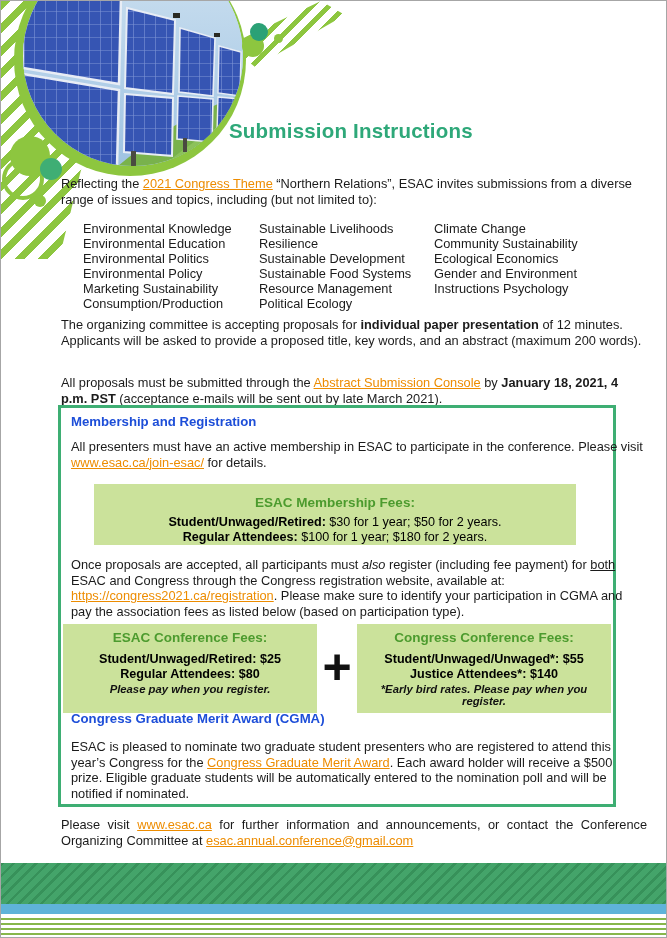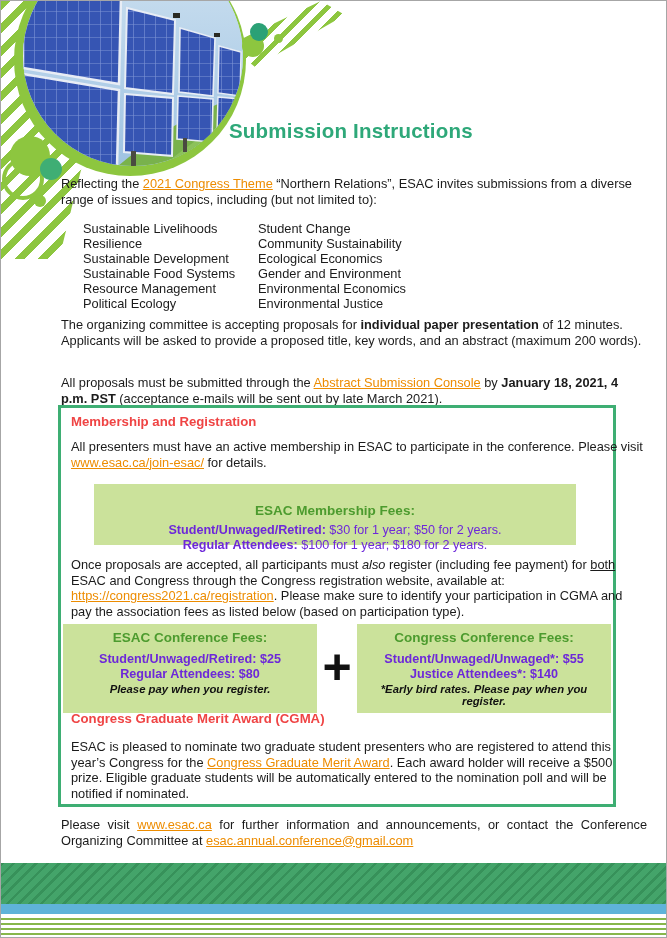--- a/index.html
+++ b/index.html
@@ -46,29 +46,29 @@
   .topics .c1{width:176px;}
   .topics .c2{width:175px;}
   .topics .c3{width:200px;}
   .para-org{position:absolute;left:60px;top:316px;z-index:6;}
   .para-prop{position:absolute;left:60px;top:374px;z-index:6;}
   
   .green-box{
     position:absolute;left:57px;top:404px;width:552px;height:396px;
     border:3px solid #3eae73;z-index:6;background:#ffffff;
   }
-  .gb-h{position:absolute;left:10px;font-size:13.2px;font-weight:bold;color:#ef4444;white-space:nowrap;}
+  .gb-h{position:absolute;left:10px;font-size:13.2px;font-weight:bold;color:#1d4ed8;white-space:nowrap;}
   .gb-h1{top:6px;}
   .gb-p1{position:absolute;left:10px;top:31px;}
   .fees-box{
     position:absolute;background:#cbe29b;text-align:center;box-sizing:border-box;
   }
-  .fees-mem{left:33px;top:76px;width:482px;height:61px;padding-top:19px;}
+  .fees-mem{left:33px;top:76px;width:482px;height:61px;padding-top:11px;}
   .fees-title{font-size:13.5px;font-weight:bold;color:#4c9b2e;margin-bottom:5px;}
-  .fees-line{font-size:12.6px;line-height:15px;color:#6d28d9;}
+  .fees-line{font-size:12.6px;line-height:15px;color:#000000;}
   .gb-p2{position:absolute;left:10px;top:149px;}
   .fee-row{position:absolute;left:2px;top:216px;width:548px;display:flex;align-items:stretch;}
   .fee-col{width:254px;background:#cbe29b;text-align:center;padding:6px 4px 6px 4px;box-sizing:border-box;}
   .fee-col .fees-title{margin-bottom:7px;}
   .fee-note{font-size:11.3px;font-style:italic;font-weight:bold;color:#111;margin-top:1px;}
   .plus-wrap{flex:1;display:flex;align-items:center;justify-content:center;}
   .plus{font-size:50px;font-weight:bold;color:#111;line-height:1;margin-top:-4px;}
   .gb-h2{top:303px;}
   .gb-p3{position:absolute;left:10px;top:331px;}
   
@@ -132,35 +132,42 @@
   <div class="circ c-dot-bl"></div>
 
   <div class="title">Submission Instructions</div>
 
   <div class="intro body-txt">
     <div class="ln"><span>Reflecting the </span><a class="lk">2021 Congress Theme</a><span> “Northern Relations”, ESAC invites submissions from a diverse</span></div>
     <div class="ln">range of issues and topics, including (but not limited to):</div>
   </div>
 
   <div class="topics">
+    <div class="col c1">
+      <div>Environmental Knowledge</div>
+      <div>Environmental Education</div>
+      <div>Environmental Politics</div>
+      <div>Environmental Policy</div>
+      <div>Marketing Sustainability</div>
+      <div>Consumption/Production</div>
+    </div>
     <div class="col c2">
       <div>Sustainable Livelihoods</div>
       <div>Resilience</div>
       <div>Sustainable Development</div>
       <div>Sustainable Food Systems</div>
       <div>Resource Management</div>
       <div>Political Ecology</div>
     </div>
     <div class="col c3">
-      <div>Student Change</div>
+      <div>Climate Change</div>
       <div>Community Sustainability</div>
       <div>Ecological Economics</div>
       <div>Gender and Environment</div>
-      <div>Environmental Economics</div>
-      <div>Environmental Justice</div>
+      <div>Instructions Psychology</div>
     </div>
   </div>
 
   <div class="para-org body-txt">
     <div class="ln"><span>The organizing committee is accepting proposals for </span><span class="b">individual paper presentation</span><span> of 12 minutes.</span></div>
     <div class="ln">Applicants will be asked to provide a proposed title, key words, and an abstract (maximum 200 words).</div>
   </div>
 
   <div class="para-prop body-txt">
     <div class="ln"><span>All proposals must be submitted through the </span><a class="lk">Abstract Submission Console</a><span> by </span><span class="b">January 18, 2021, 4</span></div>

